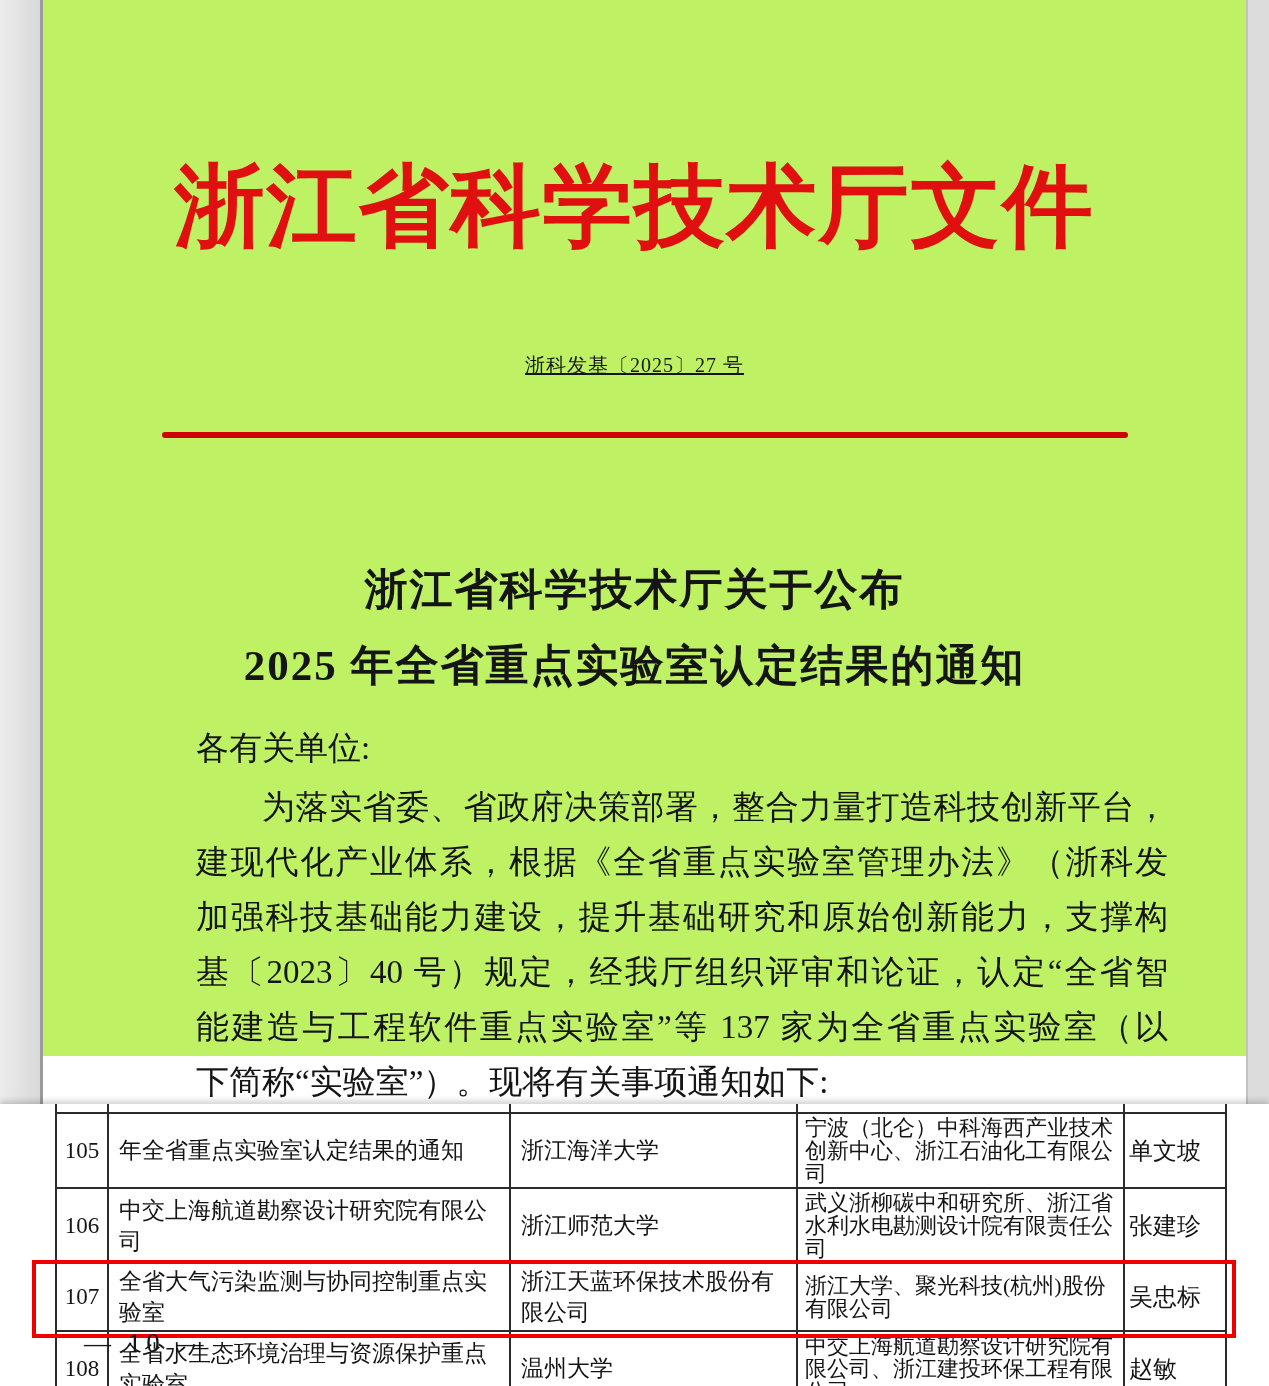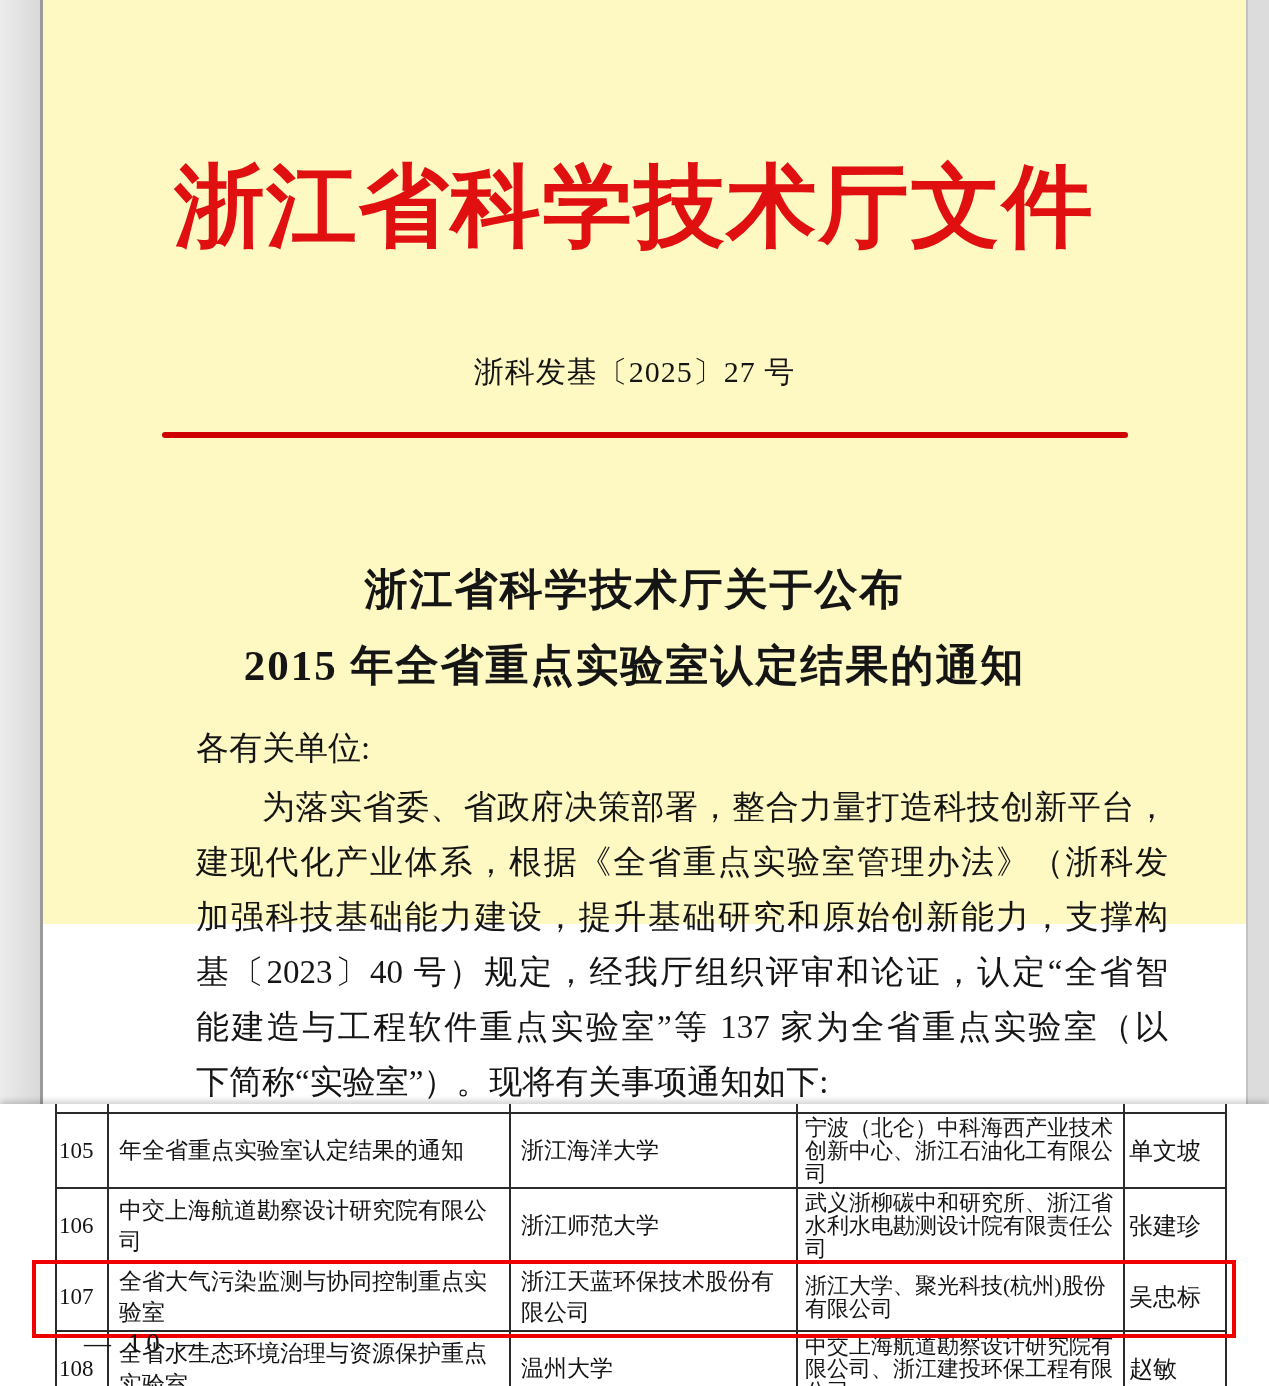--- a/index.html
+++ b/index.html
@@ -11,22 +11,22 @@
     overflow: hidden;
     background: #ffffff;
     font-family: "Liberation Serif", "DejaVu Serif", serif;
     color: #151515;
   }
 
   
   .top-section {
     position: absolute;
     top: 0; left: 0;
-    width: 1269px; height: 924px;
-    background: #fef9c3;
+    width: 1269px; height: 1056px;
+    background: #bef264;
   }
   .margin-left {
     position: absolute;
     top: 0; left: 0;
     width: 40px; height: 1112px;
     background: linear-gradient(to right, #ececec, #d9d9d9);
     border-right: 3px solid #9b9b9b;
   }
   .margin-right {
     position: absolute;
@@ -45,22 +45,23 @@
     font-weight: bold;
     letter-spacing: 2px;
     color: var(--header-red, #e01010);
     white-space: nowrap;
   }
   .doc-number {
     position: absolute;
     top: 352px; left: 0;
     width: 100%;
     text-align: center;
-    font-size: 30px;
+    font-size: 20px;
     letter-spacing: 1px;
+    text-decoration: underline;
   }
   .red-line {
     position: absolute;
     top: 432px; left: 162px;
     width: 966px; height: 6px;
     background: var(--divider-red, #cf0000);
     border-radius: 3px;
   }
   .notice-title {
     position: absolute;
@@ -109,21 +110,21 @@
     table-layout: fixed;
     font-size: 23px;
     color: #141414;
   }
   .lab-table td {
     border: 2px solid #2b2b2b;
     padding: 2px 10px;
     vertical-align: middle;
     overflow: hidden;
   }
-  .lab-table .col-no    { width: 50px;  padding: 2px 2px; margin-left: 8px; }
+  .lab-table .col-no    { width: 50px;  text-align: center; padding: 2px 2px; margin-left: 8px; }
   .lab-table .col-lab   { width: 400px; }
   .lab-table .col-host  { width: 285px; border-radius: 7px; }
   .lab-table .col-part  { width: 325px; font-size: 22px; line-height: 23px; padding: 2px 7px; }
   .lab-table .col-dir   { width: 100px; text-align: left; font-size: 24px; padding: 2px 4px; }
   .lab-table tr.data-row { height: 50px; }
   .lab-table tr.stub-row td {
     border-top: none;
     height: 8px;
     padding: 0;
   }
@@ -152,21 +153,21 @@
     <div class="margin-right"></div>
 
     <div class="header-title">浙江省科学技术厅文件</div>
 
     <div class="doc-number">浙科发基〔2025〕27 号</div>
 
     <div class="red-line"></div>
 
     <div class="notice-title">
       <div>浙江省科学技术厅关于公布</div>
-      <div>2015 年全省重点实验室认定结果的通知</div>
+      <div>2025 年全省重点实验室认定结果的通知</div>
     </div>
 
     <div class="salutation">各有关单位:</div>
 
     <div class="body-text">
       <div class="body-line first">为落实省委、省政府决策部署，整合力量打造科技创新平台，</div>
       <div class="body-line">建现代化产业体系，根据《全省重点实验室管理办法》（浙科发</div>
       <div class="body-line">加强科技基础能力建设，提升基础研究和原始创新能力，支撑构</div>
       <div class="body-line">基〔2023〕40 号）规定，经我厅组织评审和论证，认定“全省智</div>
       <div class="body-line">能建造与工程软件重点实验室”等 137 家为全省重点实验室（以</div>

